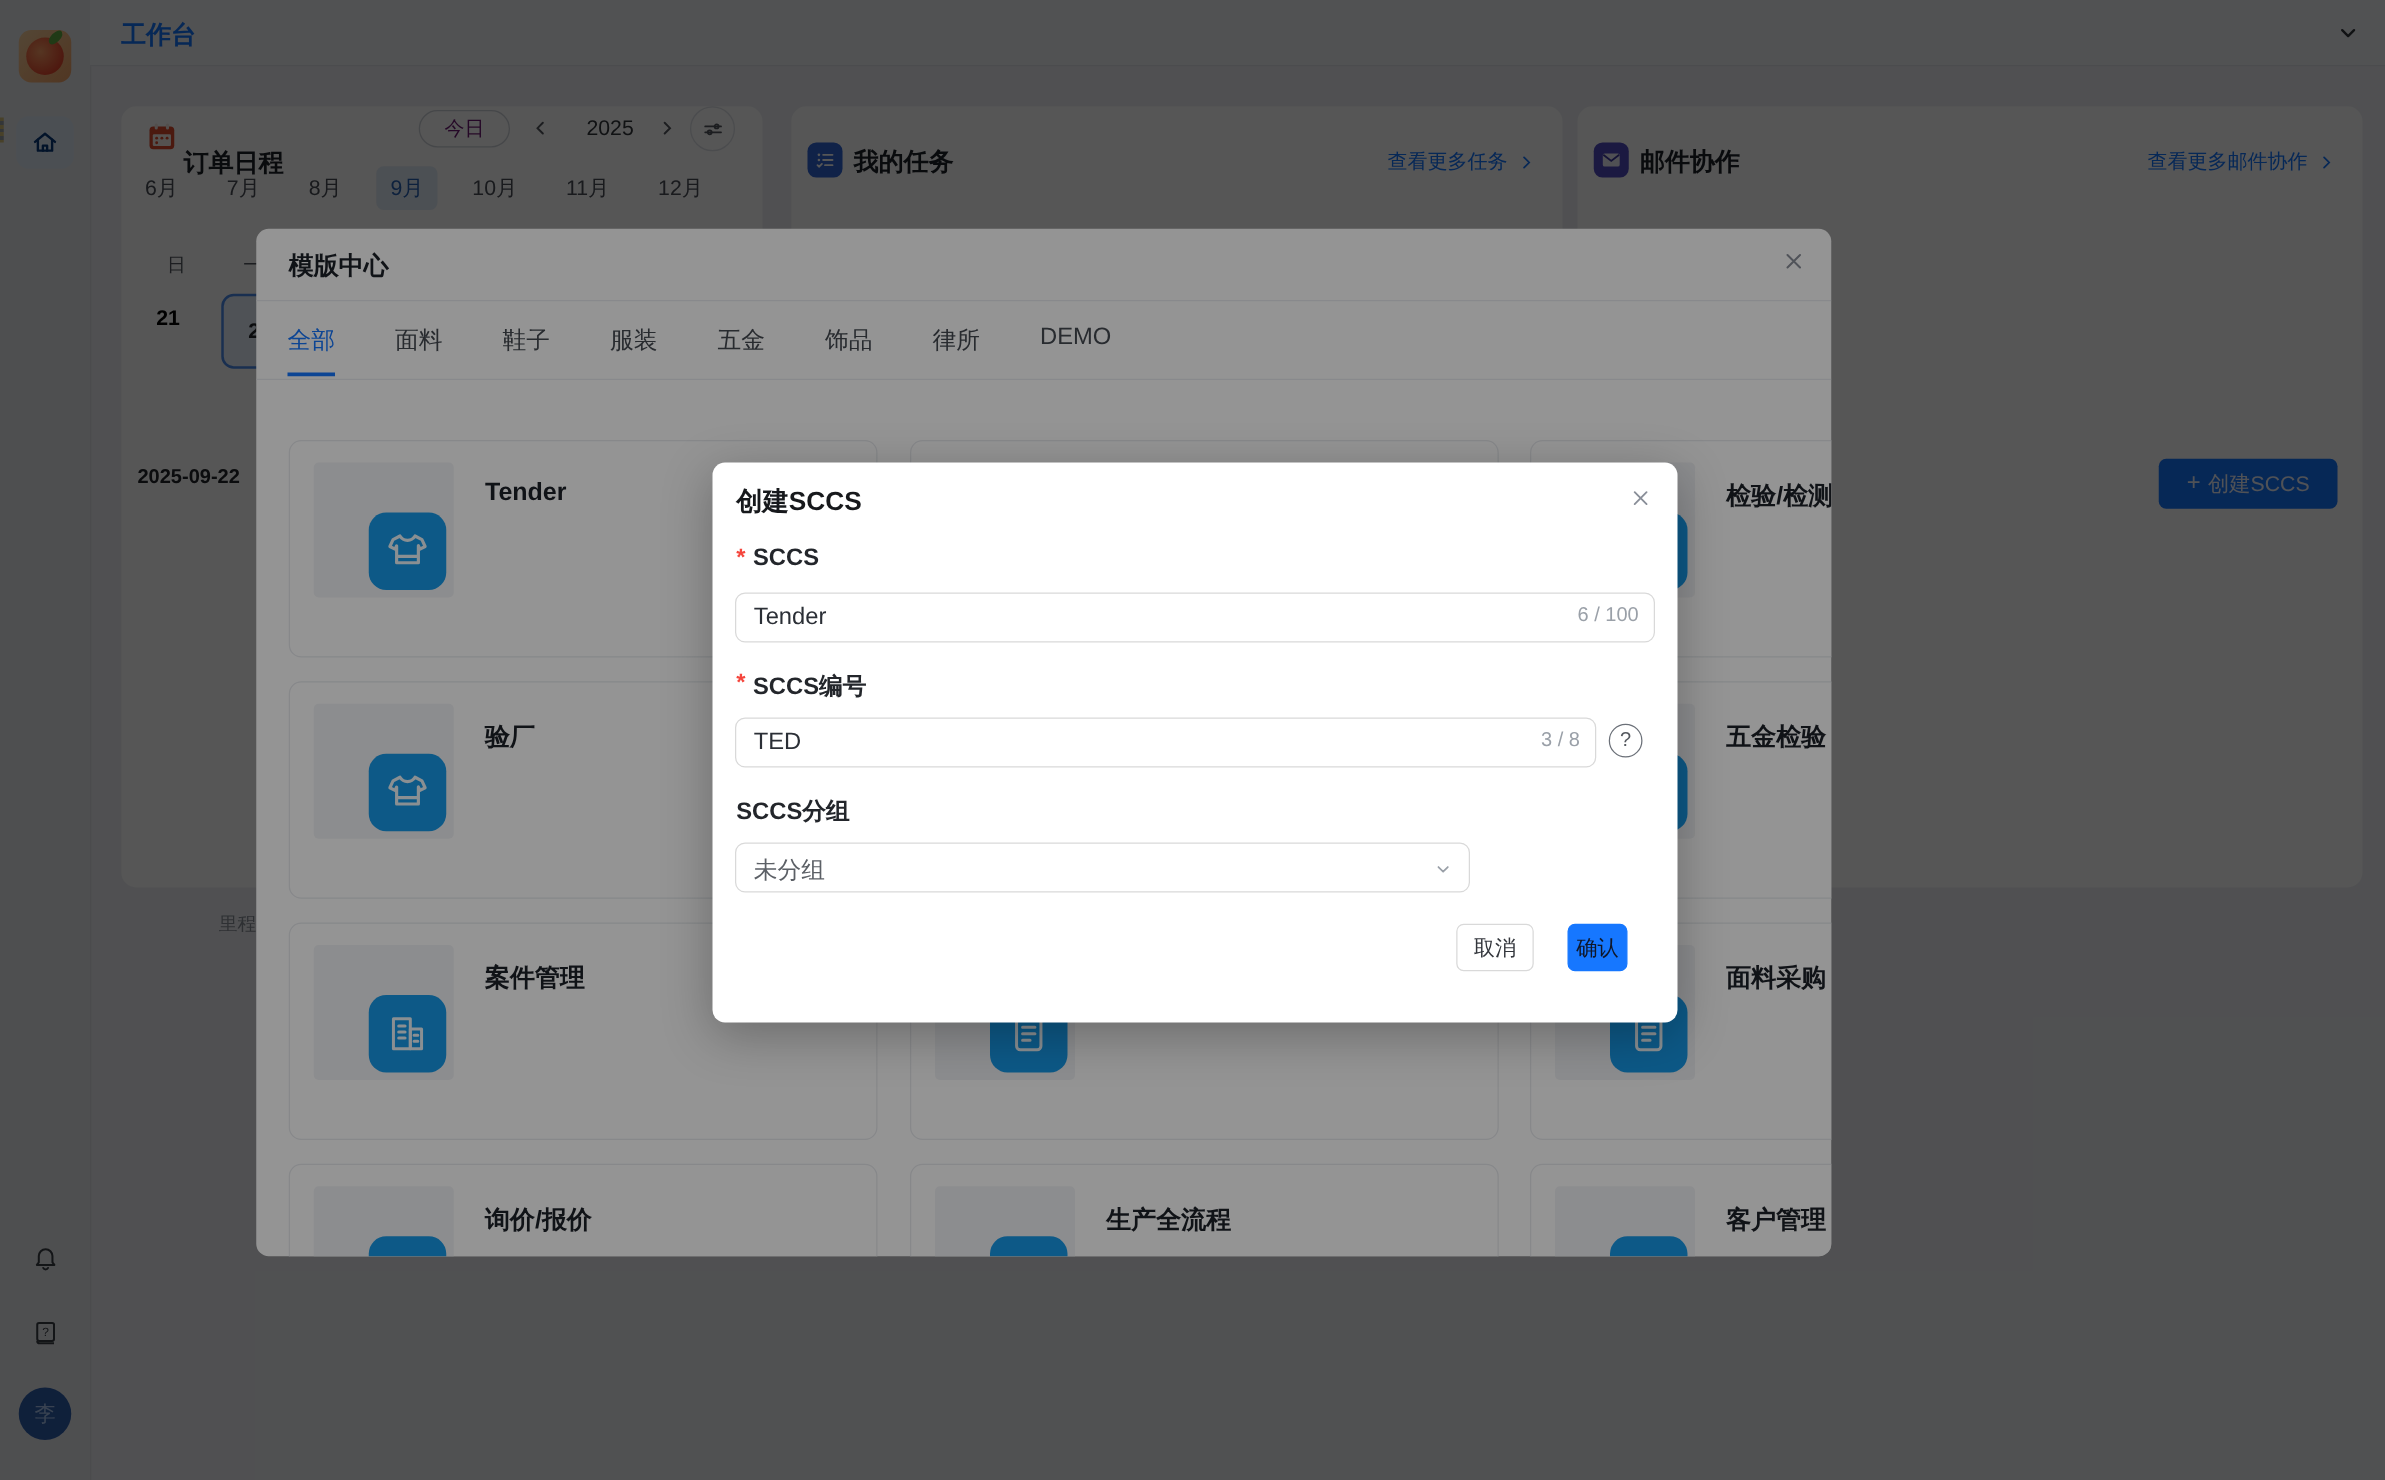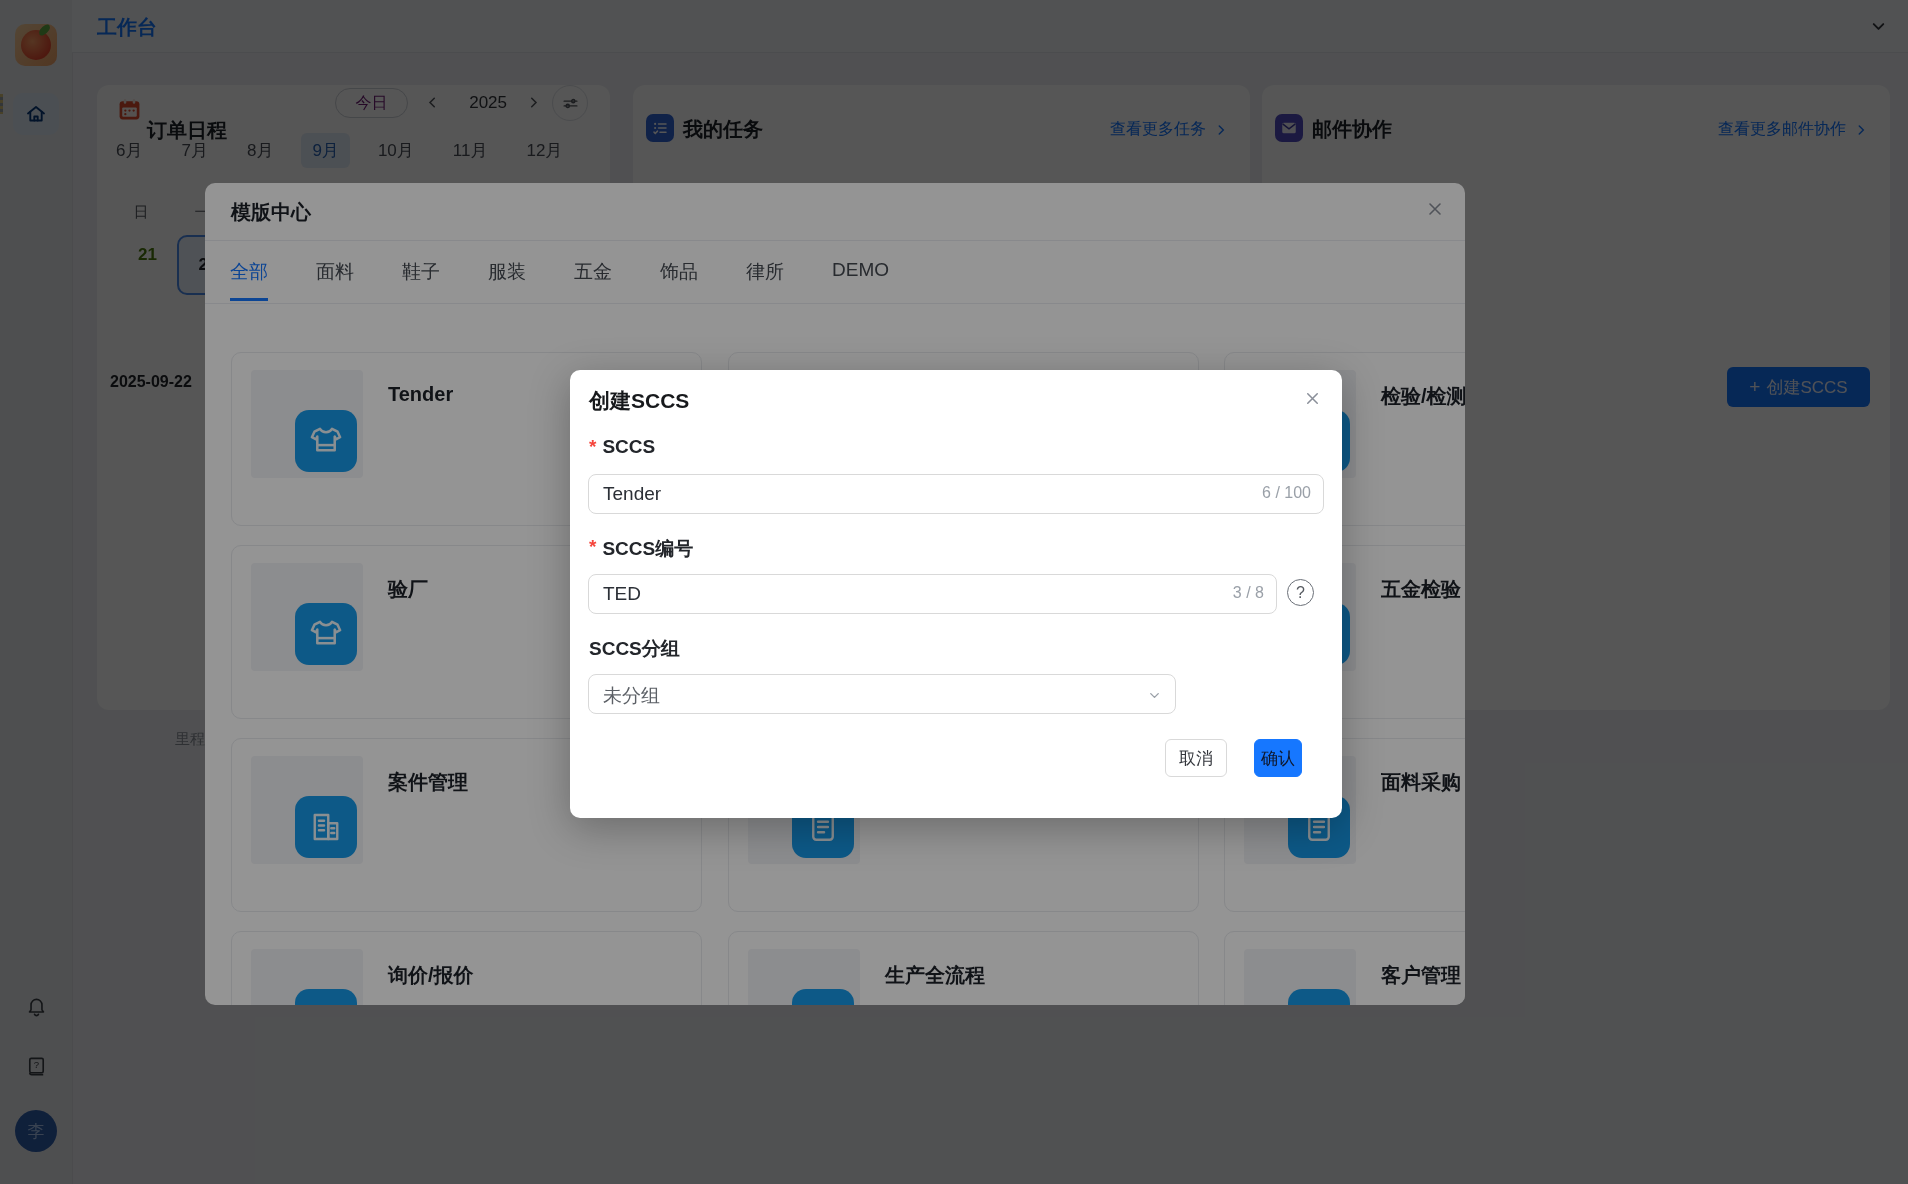--- a/index.html
+++ b/index.html
@@ -41,21 +41,21 @@
               font-size:16px;color:#701a75;display:flex;align-items:center;justify-content:center;cursor:pointer}
   .yr-prev{position:absolute;left:327px;top:9px;cursor:pointer}
   .yr-label{position:absolute;left:358px;top:8px;font-size:17px;color:#33363c;width:52px;text-align:right}
   .yr-next{position:absolute;left:428px;top:9px;cursor:pointer}
   .filter-btn{position:absolute;left:455px;top:0px;width:34px;height:34px;border:1px solid #dfe2e8;border-radius:50%;
               background:#fff;display:flex;align-items:center;justify-content:center;cursor:pointer}
   .months{position:absolute;left:8px;top:48px;display:flex;gap:17px}
   .month{padding:6px 11px;font-size:17px;color:#4a4f58;border-radius:6px;cursor:pointer;white-space:nowrap}
   .month.active{background:#e3eefb;color:#2a64b6}
   .wd{position:absolute;top:118px;width:32px;text-align:center;font-size:15px;color:#565b63}
-  .d21{position:absolute;left:28px;top:160px;width:32px;text-align:right;font-size:17px;font-weight:bold;color:#4d7c0f}
+  .d21{position:absolute;left:28px;top:160px;width:32px;text-align:left;font-size:17px;font-weight:bold;color:#000000}
   .d22{position:absolute;left:80px;top:150px;width:58px;height:56px;border:2px solid #4c8df0;border-radius:10px;
        background:#eaf3ff;display:flex;align-items:center;justify-content:center;
        font-size:17px;font-weight:bold;color:#23262b;cursor:pointer}
   .date-label{position:absolute;left:13px;top:288px;font-size:16px;font-weight:bold;color:#23262b}
   .milestone{position:absolute;left:78px;top:645px;font-size:15px;color:#8a8f99;white-space:nowrap}
 
   .sec-icon{position:absolute;left:13px;top:29px;width:28px;height:28px;border-radius:7px;
             display:flex;align-items:center;justify-content:center}
   .tasks-card .sec-icon{background:#3166d8}
   .mail-card .sec-icon{background:#514bc2}

